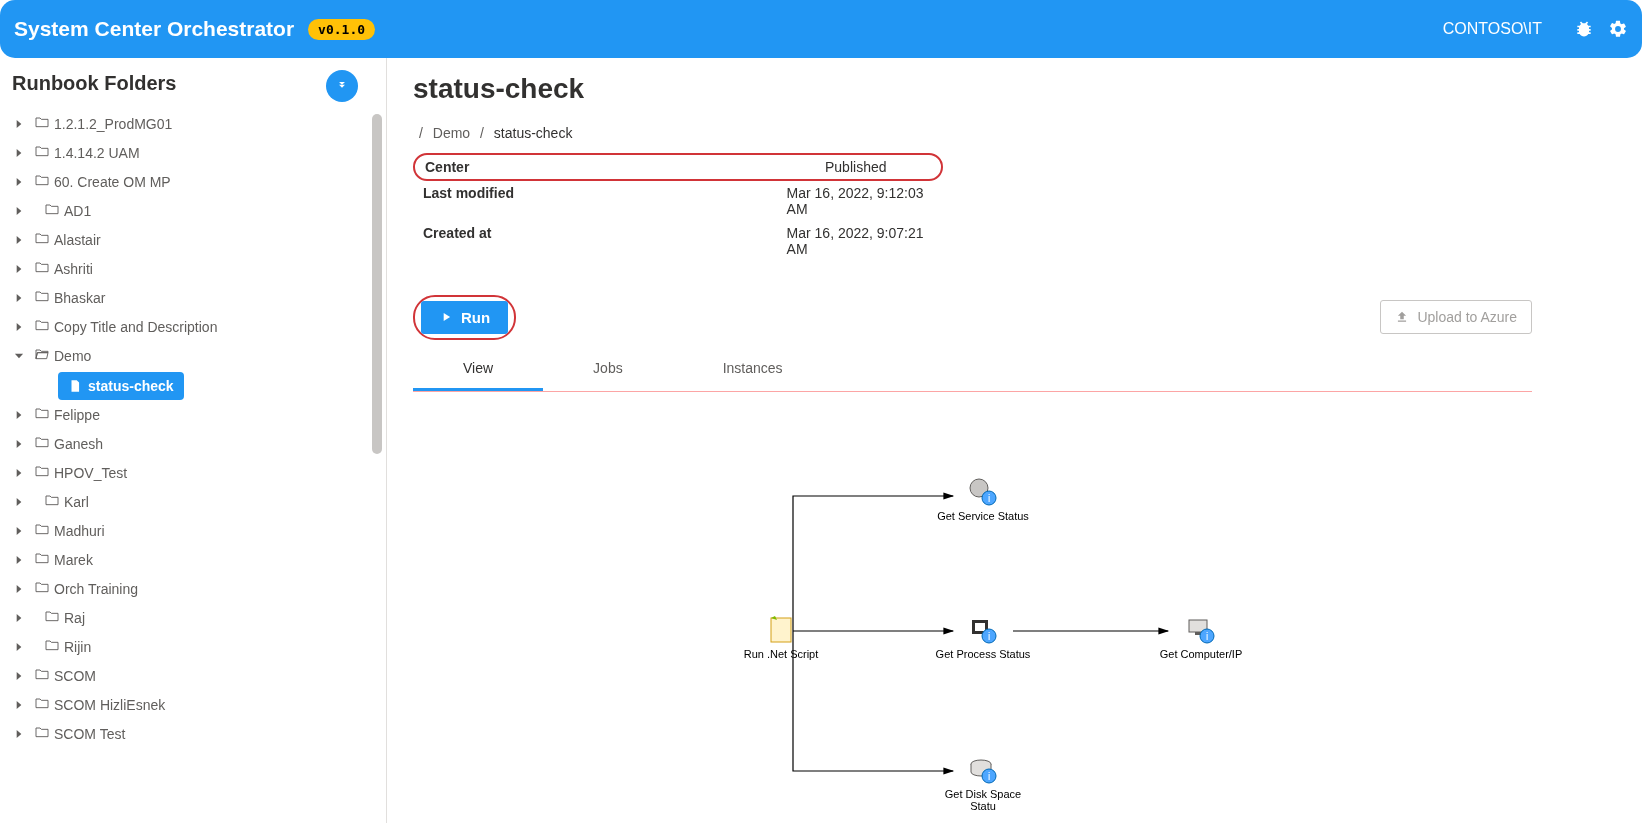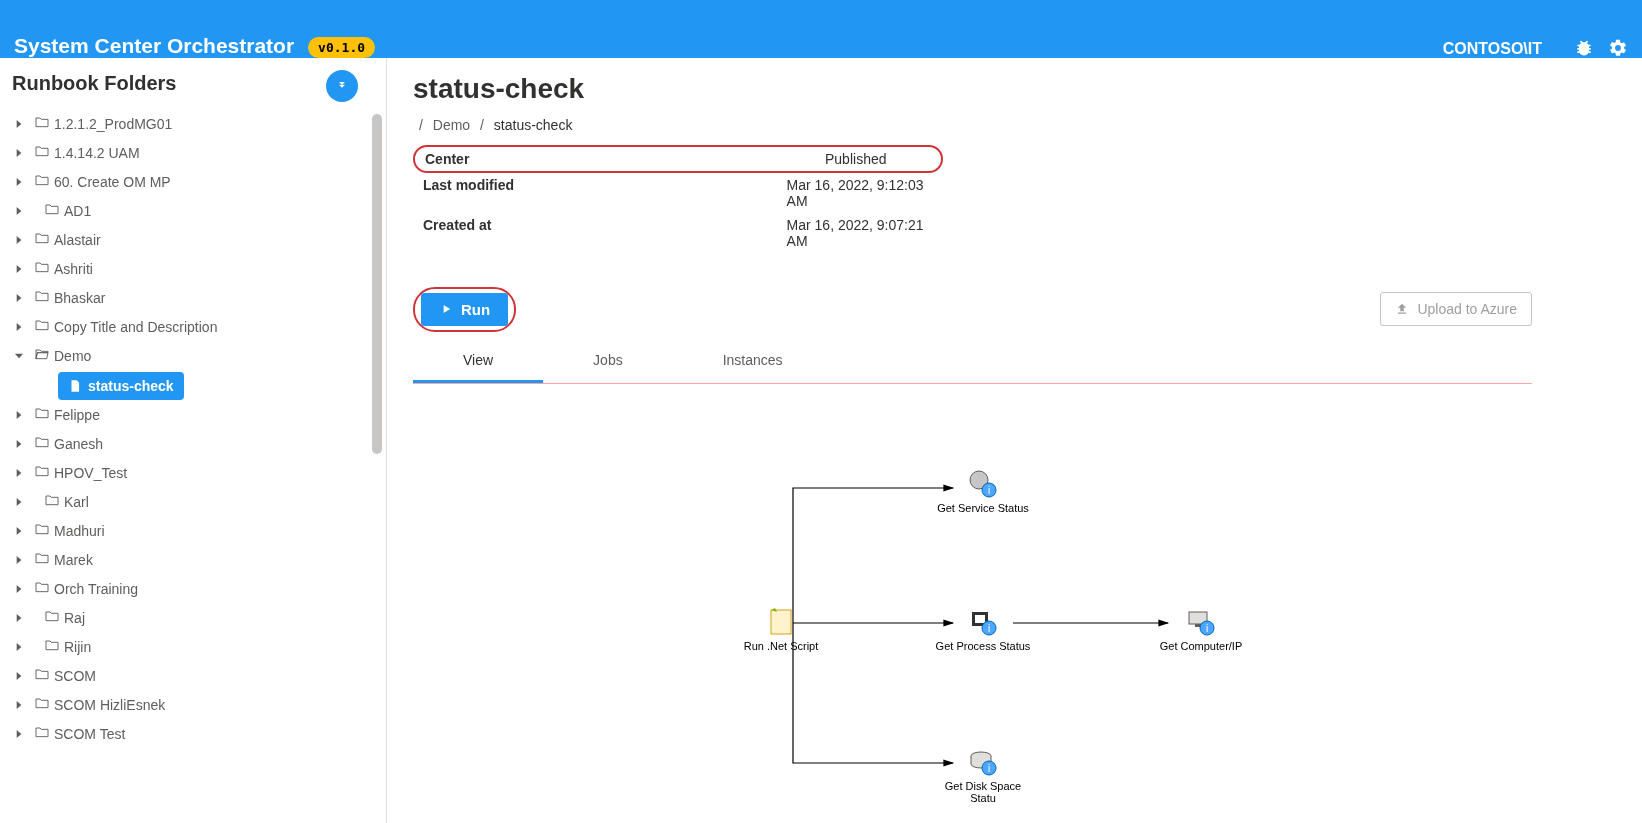--- a/index.html
+++ b/index.html
@@ -1,23 +1,23 @@
 <!DOCTYPE html>
 <html><head>
 <meta charset="utf-8">
 <style>
   * { box-sizing: border-box; margin: 0; padding: 0; }
   body { font-family: "Segoe UI", -apple-system, sans-serif; font-size: 14px; color: #323130; background: #fff; overflow: hidden; }
   
   
-  .header { background: #2196f3; height: 58px; display: flex; align-items: flex-end; padding: 0 14px; color: #fff; }
+  .header { background: #2196f3; height: 58px; display: flex; align-items: center; padding: 0 14px; color: #fff; border-radius: 15px; }
   .header-title { font-size: 21px; font-weight: 600; margin-right: 14px; }
   .version-badge { background: #ffc107; color: #000; font-family: Consolas, monospace; font-weight: 700; font-size: 13px; padding: 3px 10px; border-radius: 12px; }
   .header-spacer { flex: 1; }
-  .tenant-label { font-weight: 700; font-size: 16px; margin-right: 18px; }
+  .tenant-label { font-weight: 400; font-size: 16px; margin-right: 18px; }
   .header-icon { width: 20px; height: 20px; margin-left: 14px; fill: #fff; cursor: pointer; }
   
   
   .layout { display: flex; height: calc(100vh - 58px); }
   
   
   .sidebar { width: 387px; border-right: 1px solid #e1dfdd; padding: 14px 10px 0 10px; position: relative; overflow: hidden; background:#fff;}
   .sidebar-title { font-size: 20px; font-weight: 700; margin-bottom: 14px; padding-left: 2px; }
   .collapse-fab { position: absolute; top: 12px; right: 28px; background: #2196f3; color: #fff; width: 32px; height: 32px; border-radius: 50%; display: flex; align-items: center; justify-content: center; cursor: pointer; }
   .collapse-fab svg { width: 14px; height: 14px; fill: #fff; }
@@ -27,21 +27,21 @@
   .tree-item .folder-icon { width: 16px; height: 16px; margin-right: 4px; fill: none; stroke:#605e5c; stroke-width:1.4; flex-shrink:0;}
   .tree-item .folder-icon-open { width:16px; height:16px; margin-right:4px; fill:none; stroke:#605e5c; stroke-width:1.4; flex-shrink:0;}
   .tree-item .label { font-size: 14px; color: #605e5c; }
   .file-chip { display:inline-flex; align-items:center; background:#2196f3; color:#fff; font-weight:700; padding:6px 10px; border-radius:4px; margin-left:46px; margin-top:2px; cursor:pointer;}
   .file-chip svg { width:14px; height:14px; margin-right:6px; fill:#fff; }
   .sb-scroll { position:absolute; top:56px; right:4px; width:10px; height:340px; background:#c8c6c4; border-radius:5px;}
   
   
   .main { flex: 1; padding: 16px 110px 0 26px; overflow:auto; position:relative;}
   .page-title { font-size: 28px; font-weight: 600; line-height:1.1;}
-  .breadcrumb { color:#605e5c; font-size:14px; margin-top:12px; }
+  .breadcrumb { color:#605e5c; font-size:14px; margin-top:20px; }
   .breadcrumb .sep { margin: 0 6px; color:#605e5c;}
   .breadcrumb .seg { color:#605e5c; }
   .breadcrumb .seg.last { color:#323130; }
   
   .meta-box { margin-top: 12px; width: 530px;}
   .meta-row { display:flex; padding: 4px 10px; }
   .meta-row .k { width: 400px; font-weight:700; }
   .meta-row .v { color:#323130; }
   .meta-row.highlight { border:2px solid #d13438; border-radius:18px; }
   

